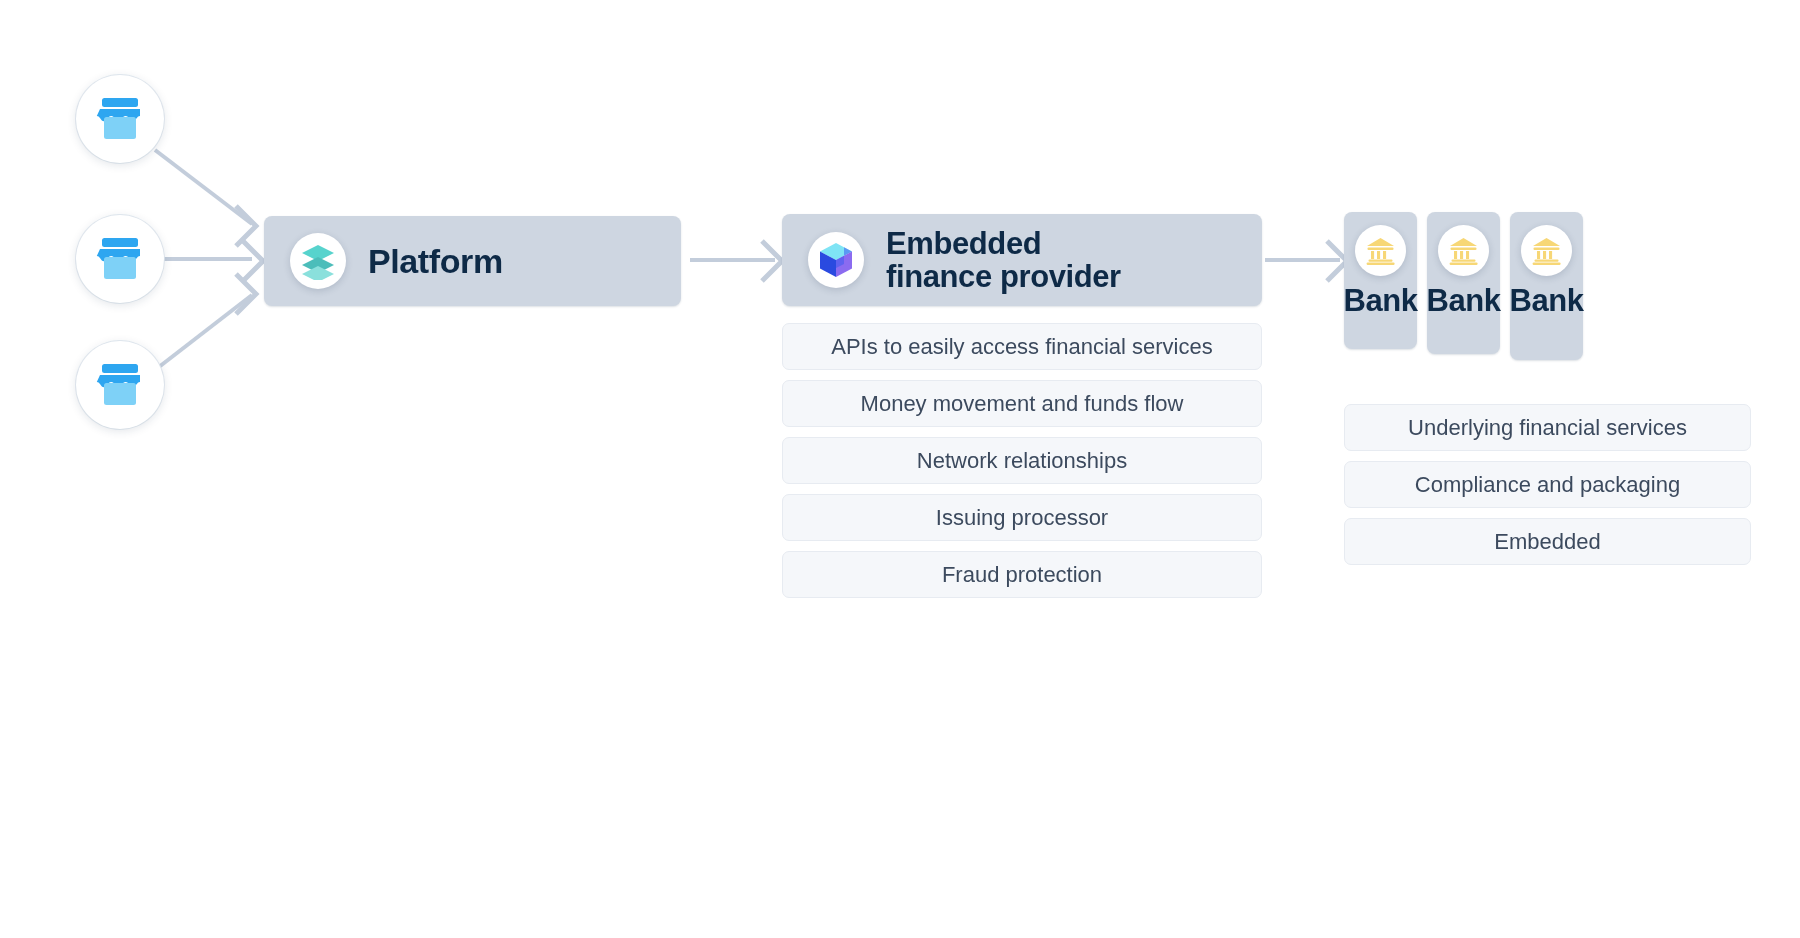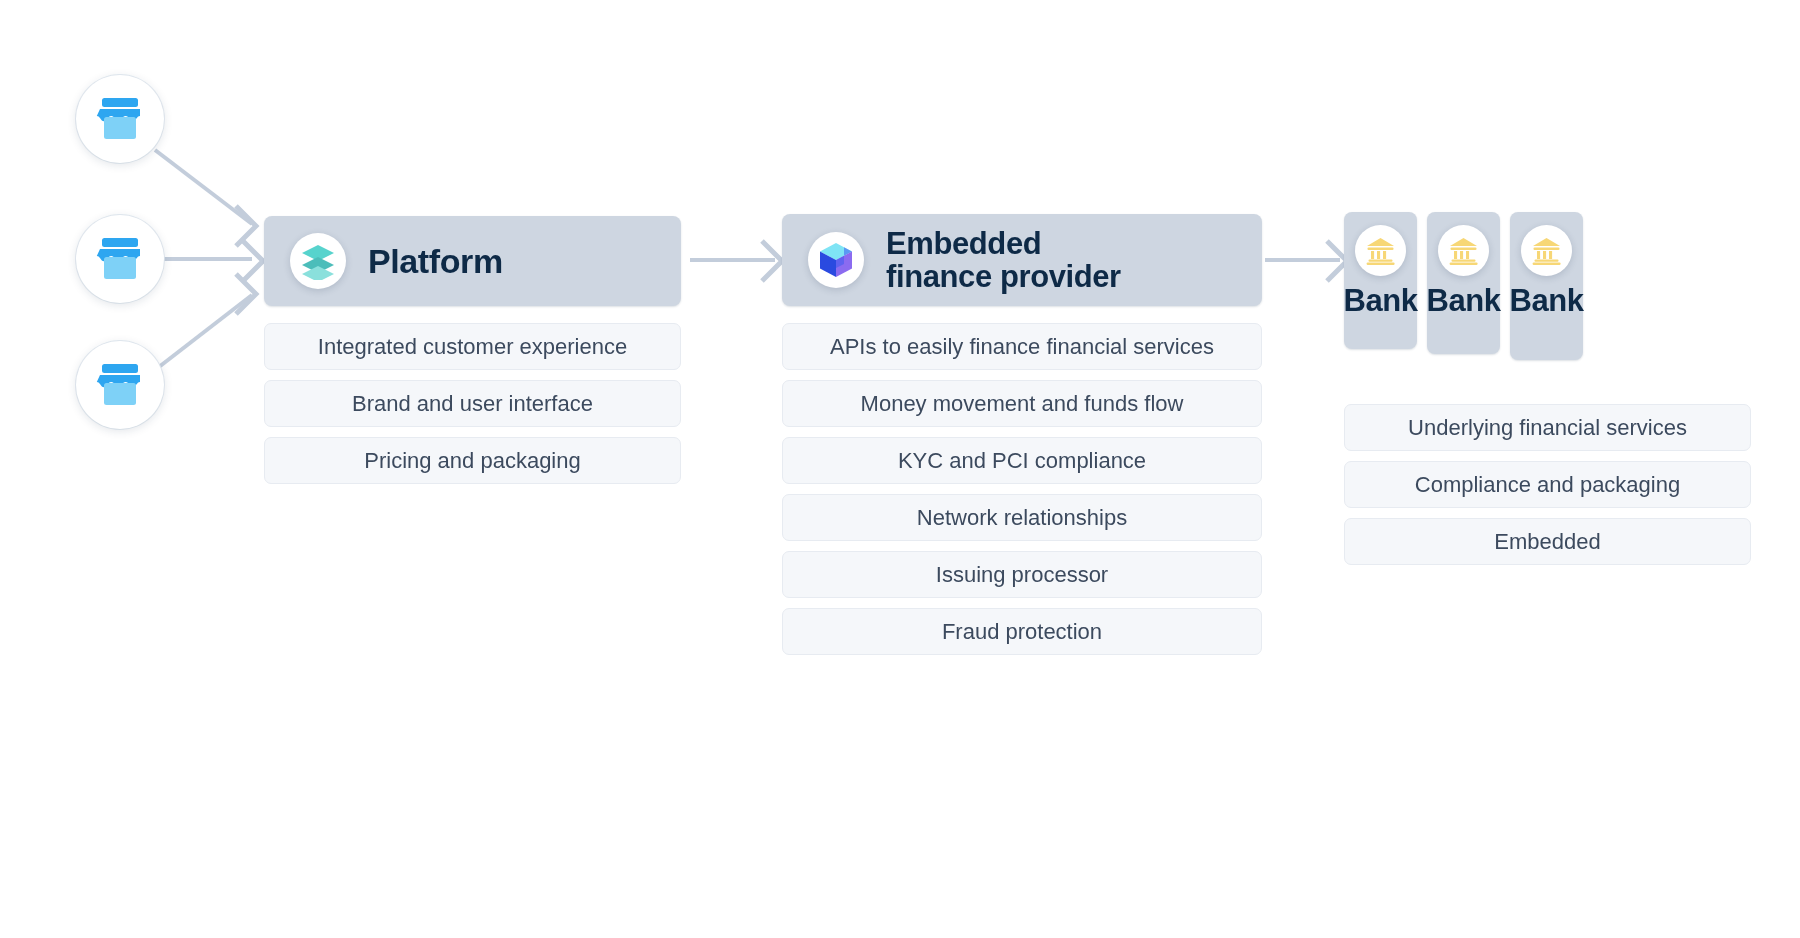--- a/index.html
+++ b/index.html
@@ -152,44 +152,38 @@
     <div class="hdr" style="height:90px;">
       <span class="hdr-badge">
         <svg width="38" height="38" viewBox="0 0 38 38">
           <path d="M19 3 L35 11 L19 19 L3 11 Z" fill="#57d3cd"></path>
           <path d="M19 15 L35 23 L19 31 L3 23 Z" fill="#4cbdba"></path>
           <path d="M19 24 L35 32 L19 40 L3 32 Z" fill="#8ae0dc"></path>
         </svg>
       </span>
       <span class="hdr-title one">Platform</span>
     </div>
-    <div class="chips">
-      <div class="chip">Integrated customer experience</div>
-      <div class="chip">Brand and user interface</div>
-      <div class="chip">Pricing and packaging</div>
-    </div>
   </div>
 
   <div class="column" style="left:782px;top:214px;width:480px;">
     <div class="hdr" style="height:92px;">
       <span class="hdr-badge">
         <svg width="42" height="42" viewBox="0 0 42 42">
           <path d="M21 4 L37 12.5 L21 21 L5 12.5 Z" fill="#7fe4f5"></path>
           <path d="M5 12.5 L21 21 L21 38 L5 29.5 Z" fill="#2a4ae0"></path>
           <path d="M37 12.5 L37 29.5 L21 38 L21 21 Z" fill="#8b6bf0"></path>
           <path d="M29 8.2 L29 25 L21 29 L21 21 L37 12.5 Z" fill="#3d5bf0" opacity="0.55"></path>
         </svg>
       </span>
       <span class="hdr-title two">Embedded
 finance provider</span>
     </div>
     <div class="chips">
-      <div class="chip">APIs to easily finance financial services</div>
+      <div class="chip">APIs to easily access financial services</div>
       <div class="chip">Money movement and funds flow</div>
-      <div class="chip">KYC and PCI compliance</div>
       <div class="chip">Network relationships</div>
       <div class="chip">Issuing processor</div>
       <div class="chip">Fraud protection</div>
     </div>
   </div>
 
   <div class="banks" style="left:1344px;top:212px;">
     <div class="bank-card" style="height:137px;">
       <span class="bank-badge">
         <svg width="33" height="33" viewBox="0 0 33 33">

